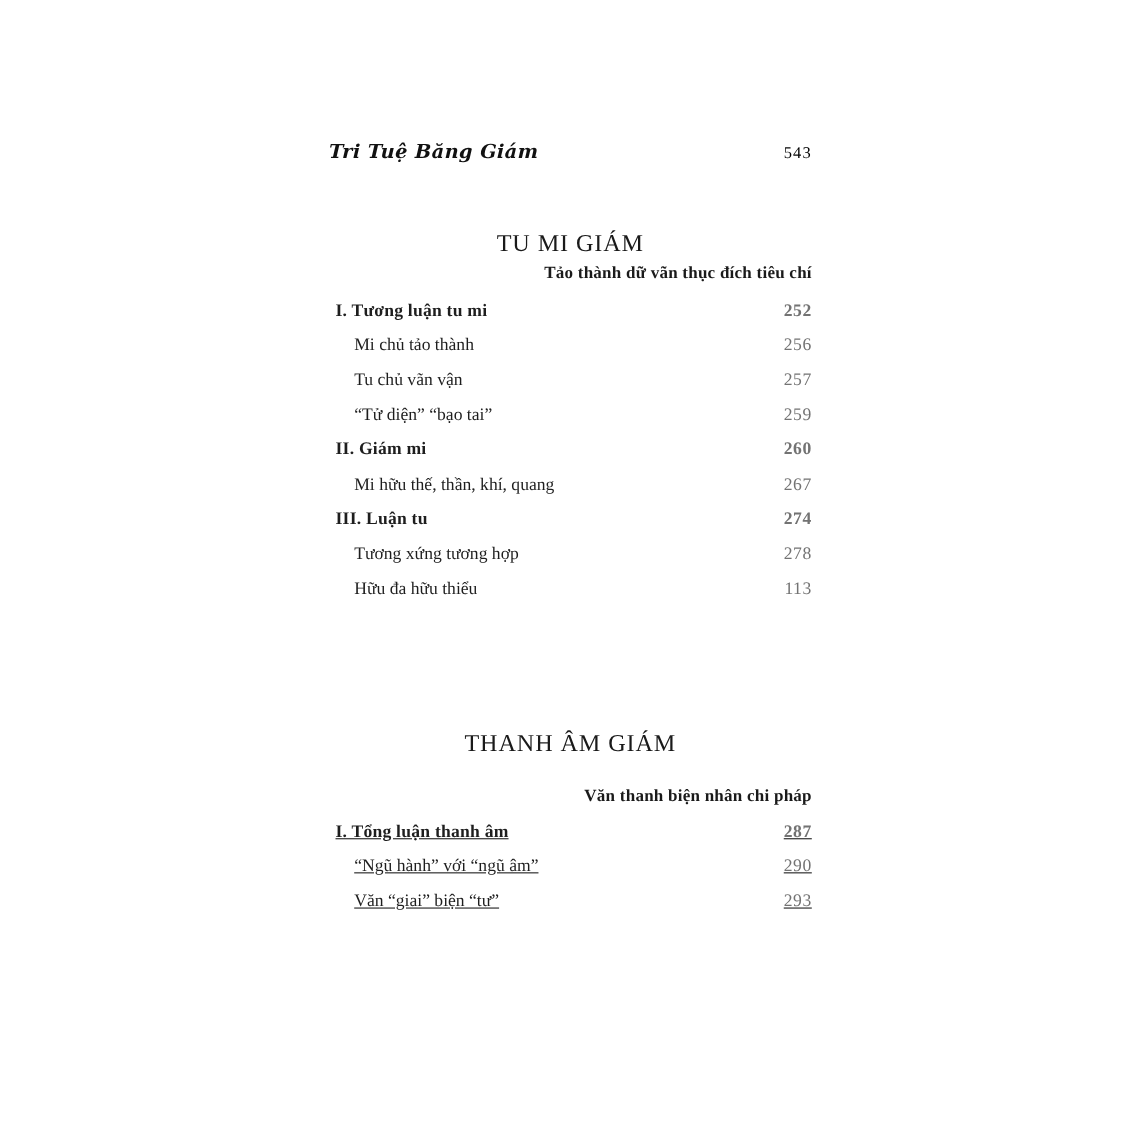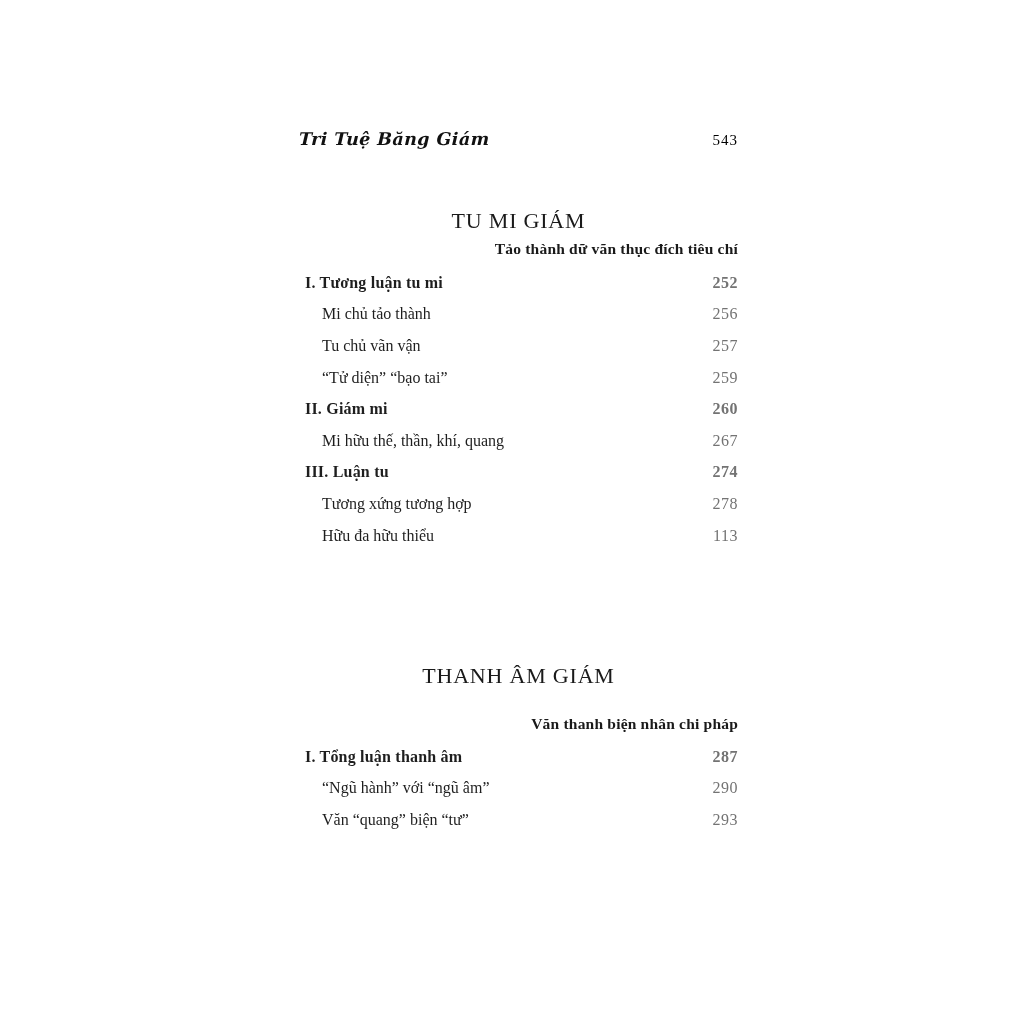--- a/index.html
+++ b/index.html
@@ -71,21 +71,21 @@
   #s1-subtitle { top: 240px; }
   #s2-title { top: 663px; }
   #s2-subtitle { top: 715px; }
   
   .toc {
     position: absolute;
     left: 0;
     right: 0;
   }
   #s1-toc { top: 267px; }
-  #s2-toc { top: 741px; }
+  #s2-toc { top: 741px; text-decoration: underline; }
   .toc-row {
     height: 31.6px;
     display: flex;
     justify-content: space-between;
     align-items: center;
     font-size: 16px;
   }
   .toc-row .toc-label { padding-left: 23px; }
   .toc-row.main { font-weight: bold; }
   .toc-row.main .toc-label { padding-left: 6px; letter-spacing: 0.2px; }
@@ -153,19 +153,19 @@
     <div id="s2-toc" class="toc">
       <div class="toc-row main">
         <span class="toc-label">I. Tổng luận thanh âm</span>
         <span class="toc-page">287</span>
       </div>
       <div class="toc-row">
         <span class="toc-label">“Ngũ hành” với “ngũ âm”</span>
         <span class="toc-page">290</span>
       </div>
       <div class="toc-row">
-        <span class="toc-label">Văn “quang” biện “tư”</span>
+        <span class="toc-label">Văn “giai” biện “tư”</span>
         <span class="toc-page">293</span>
       </div>
     </div>
 
   </div>
 </div>
 
 </body></html>

